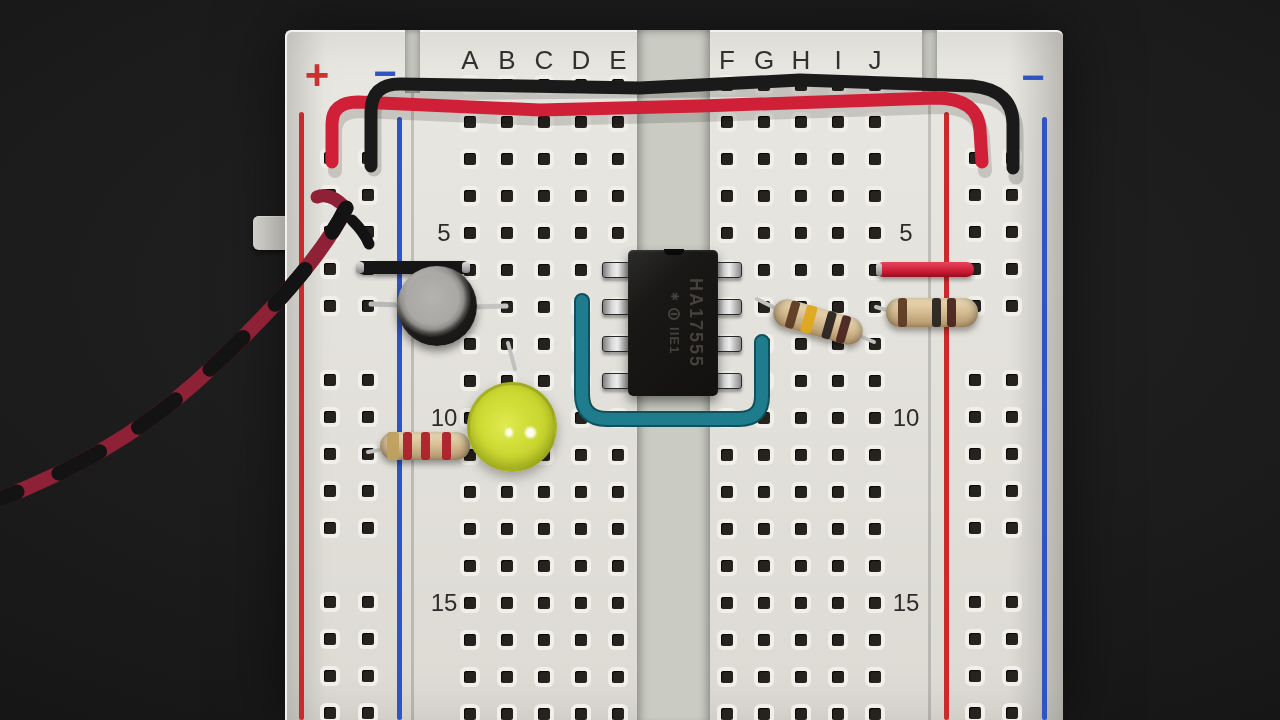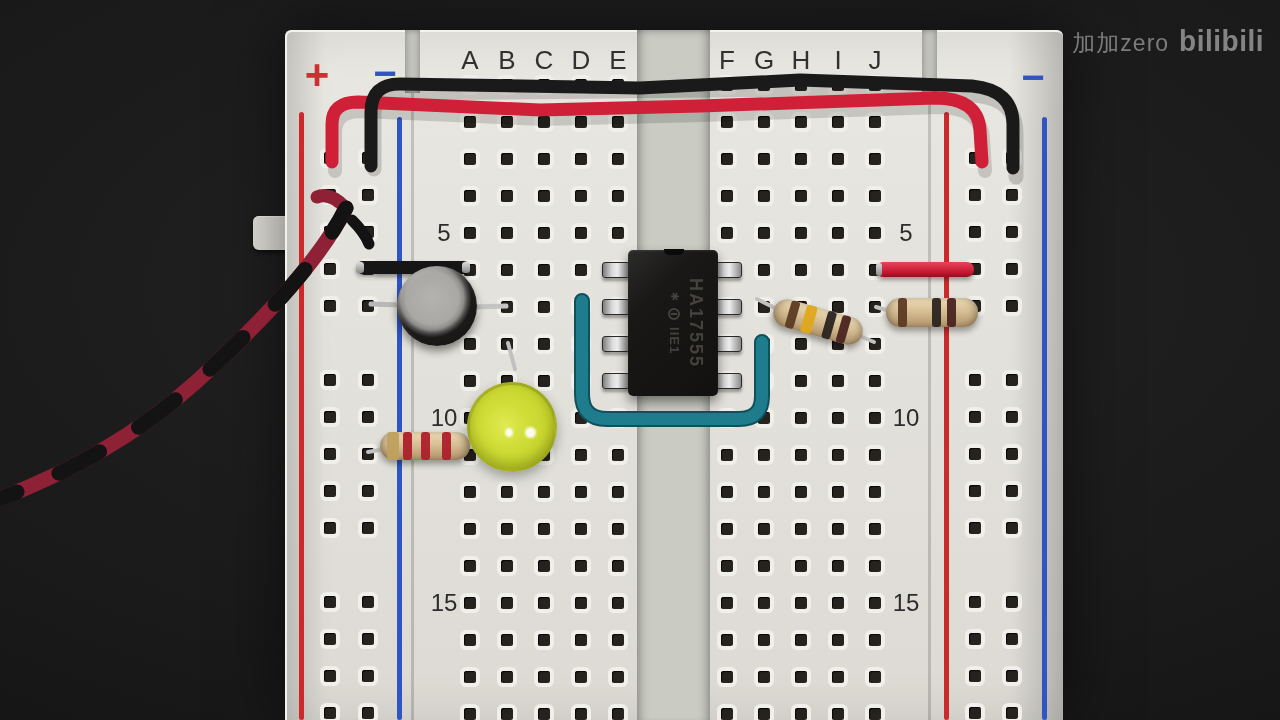--- a/index.html
+++ b/index.html
@@ -417,17 +417,13 @@
     <path d="M374,169 L374,115 Q374,93 403,93 L803,89 L975,95 Q1016,99 1016,133 L1016,177" stroke="rgba(0,0,0,.16)" stroke-width="15" fill="none" stroke-linecap="round"></path>
     <path d="M335,171 L335,133 Q335,111 361,111 L543,119 L703,115 L938,107 Q981,107 983,139 L985,171" stroke="rgba(0,0,0,.14)" stroke-width="14" fill="none" stroke-linecap="round"></path>
     <path d="M332,162 L332,124 Q332,102 358,102 L540,110 L700,106 L935,98 Q978,98 980,130 L982,162" stroke="#cf2038" stroke-width="13" fill="none" stroke-linecap="round" stroke-linejoin="round"></path>
     <path d="M371,166 L371,112 Q371,84 400,84 L640,88 L800,80 L972,86 Q1013,90 1013,124 L1013,168" stroke="#1a1a1a" stroke-width="13" fill="none" stroke-linecap="round" stroke-linejoin="round"></path>
     <path d="M352,220 C360,228 366,236 369,244" stroke="#131313" stroke-width="11" fill="none" stroke-linecap="round"></path>
     <path d="M346,208 C336,198 326,193 317,197" stroke="#8e2136" stroke-width="13" fill="none" stroke-linecap="round"></path>
     <path d="M346,208 C320,260 262,322 196,382 C136,436 70,472 -8,502" stroke="#8e2136" stroke-width="15" fill="none" stroke-linecap="round"></path>
     <path d="M346,208 C320,260 262,322 196,382 C136,436 70,472 -8,502" stroke="#131313" stroke-width="15" fill="none" stroke-linecap="round" stroke-dasharray="46 46" stroke-dashoffset="18"></path>
   </svg>
 
-  <div class="watermark">
-    <span class="wm-channel">加加zero</span>
-    <span class="wm-platform">bilibili</span>
-  </div>
 </div>
 
 </body></html>

